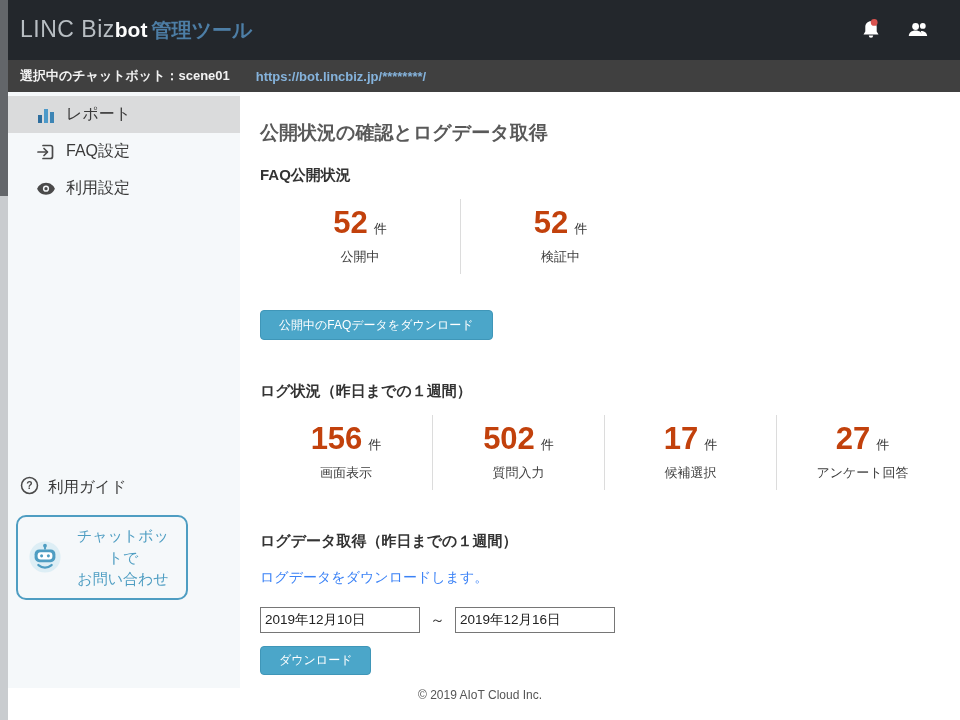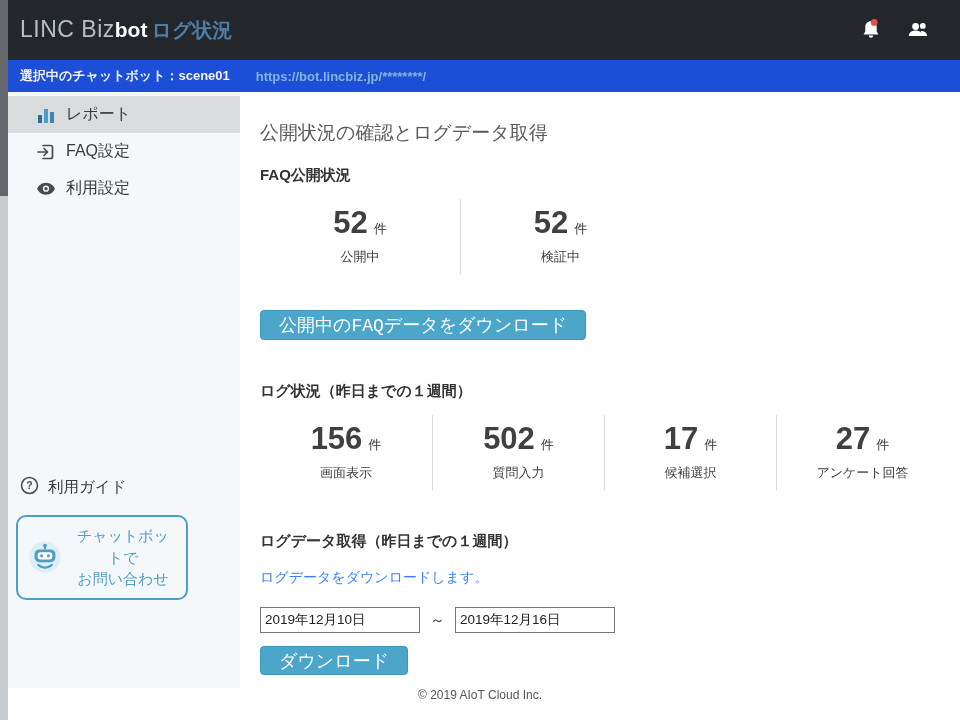--- a/index.html
+++ b/index.html
@@ -29,21 +29,21 @@
   }
   .brand { display: flex; align-items: baseline; }
   .brand .b-light { color: #b8bec3; font-size: 23px; font-weight: 400; letter-spacing: .5px; }
   .brand .b-bold  { color: #fdfdfd; font-size: 21px; font-weight: 700; }
   .brand .b-tool  { color: #4d7ea6; font-size: 20px; font-weight: 600; margin-left: 4px; }
   .header-icons { display: flex; align-items: center; gap: 22px; }
   .hicon { width: 26px; height: 26px; cursor: pointer; position: relative; }
 
   
   .subbar {
-    height: 32px; background: #1d4ed8;
+    height: 32px; background: #404040;
     display: flex; align-items: center; gap: 26px;
     padding-left: 20px; font-size: 13px;
   }
   .subbar .sel-label { color: #f2f2f2; font-weight: 600; }
   .subbar .bot-url { color: #85b3dc; font-weight: 600; text-decoration: none; cursor: pointer; }
 
   
   .body-wrap { display: flex; height: 596px; }
   .sidebar {
     width: 240px; background: #f5f8fa; height: 100%;
@@ -64,38 +64,38 @@
   .chatbot-btn {
     margin-top: 16px; width: 172px; min-height: 56px;
     border: 2px solid #4e9dc2; border-radius: 10px; background: transparent;
     display: flex; align-items: center; gap: 8px; padding: 8px 10px;
     color: #4e9dc2; font-size: 15px; line-height: 1.45; text-align: center;
     cursor: pointer; font-family: inherit;
   }
 
   
   .main { flex: 1; background: #fff; padding: 28px 0 0 20px; }
-  .page-title { font-size: 19px; font-weight: 400; color: #595959; }
+  .page-title { font-size: 19px; font-weight: 700; color: #595959; }
   .section-title { font-size: 15px; font-weight: 700; color: #333; margin-top: 20px; }
 
   .stats-row { display: flex; margin-top: 14px; }
   .stat {
     width: 200px; display: flex; flex-direction: column;
     align-items: center; justify-content: center; padding: 6px 0 8px;
   }
   .stats-row .stat + .stat { border-left: 1px solid #dcdcdc; }
   .stats-row.four .stat { width: 172px; }
   .stat-top { display: flex; align-items: baseline; gap: 6px; }
-  .stat-value { font-size: 31px; font-weight: 700; color: #404040; }
+  .stat-value { font-size: 31px; font-weight: 700; color: #c2410c; }
   .stat-unit { font-size: 13px; color: #333; }
   .stat-label { font-size: 13px; color: #3d3d3d; margin-top: 7px; }
 
   .blue-btn {
     background: #4ba6c9; color: #fff; border: 1px solid #3f96b8;
-    border-radius: 4px; font-size: 18px; font-family: Liberation Mono, monospace;
+    border-radius: 4px; font-size: 12px; font-family: Liberation Sans, sans-serif;
     cursor: pointer; padding: 0 18px; height: 30px;
   }
   .faq-dl-btn { margin-top: 36px; }
   .log-dl-btn { margin-top: 13px; height: 29px; }
 
   .mt-block { margin-top: 42px; }
   .desc-text { font-size: 14px; color: #3b82f6; margin-top: 18px; }
 
   .date-row { display: flex; align-items: center; gap: 10px; margin-top: 20px; }
   .date-input {
@@ -115,21 +115,21 @@
 <body>
 
 <div class="left-scrollbar">
   <div class="thumb"></div>
 </div>
 
 <header class="app-header">
   <div class="brand">
     <span class="b-light">LINC Biz</span>
     <span class="b-bold">bot</span>
-    <span class="b-tool">ログ状況</span>
+    <span class="b-tool">管理ツール</span>
   </div>
   <div class="header-icons">
     <span class="hicon">
       <svg viewBox="0 0 26 26" width="26" height="26">
         <path fill="#ffffff" d="M13 4.2c-3.5 0-5.7 2.5-5.7 5.7v4.6l-1.8 2.9h15L18.7 14.5V9.9c0-3.2-2.2-5.7-5.7-5.7z"></path>
         <path fill="#ffffff" d="M10.8 18.6a2.2 2.2 0 0 0 4.4 0z"></path>
         <circle cx="16.2" cy="5.4" r="3.4" fill="#d9534f"></circle>
       </svg>
     </span>
     <span class="hicon">

